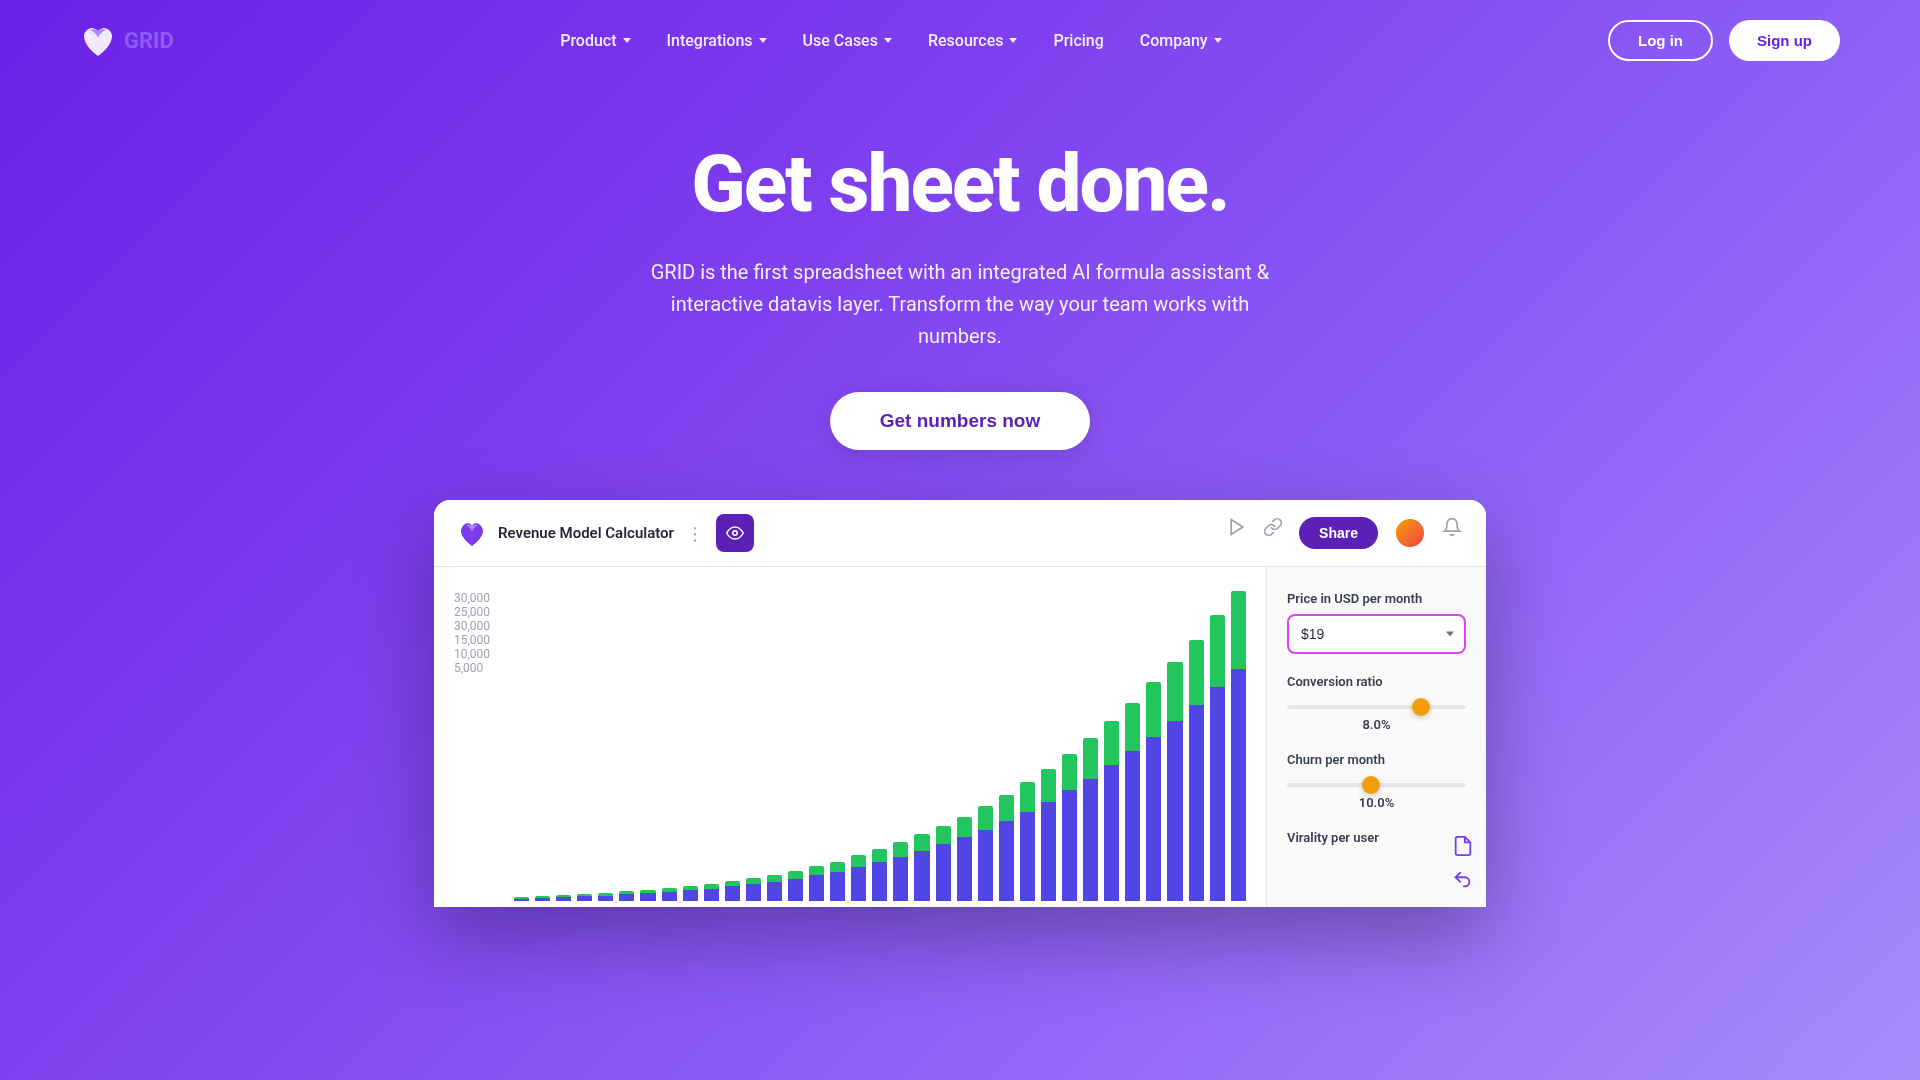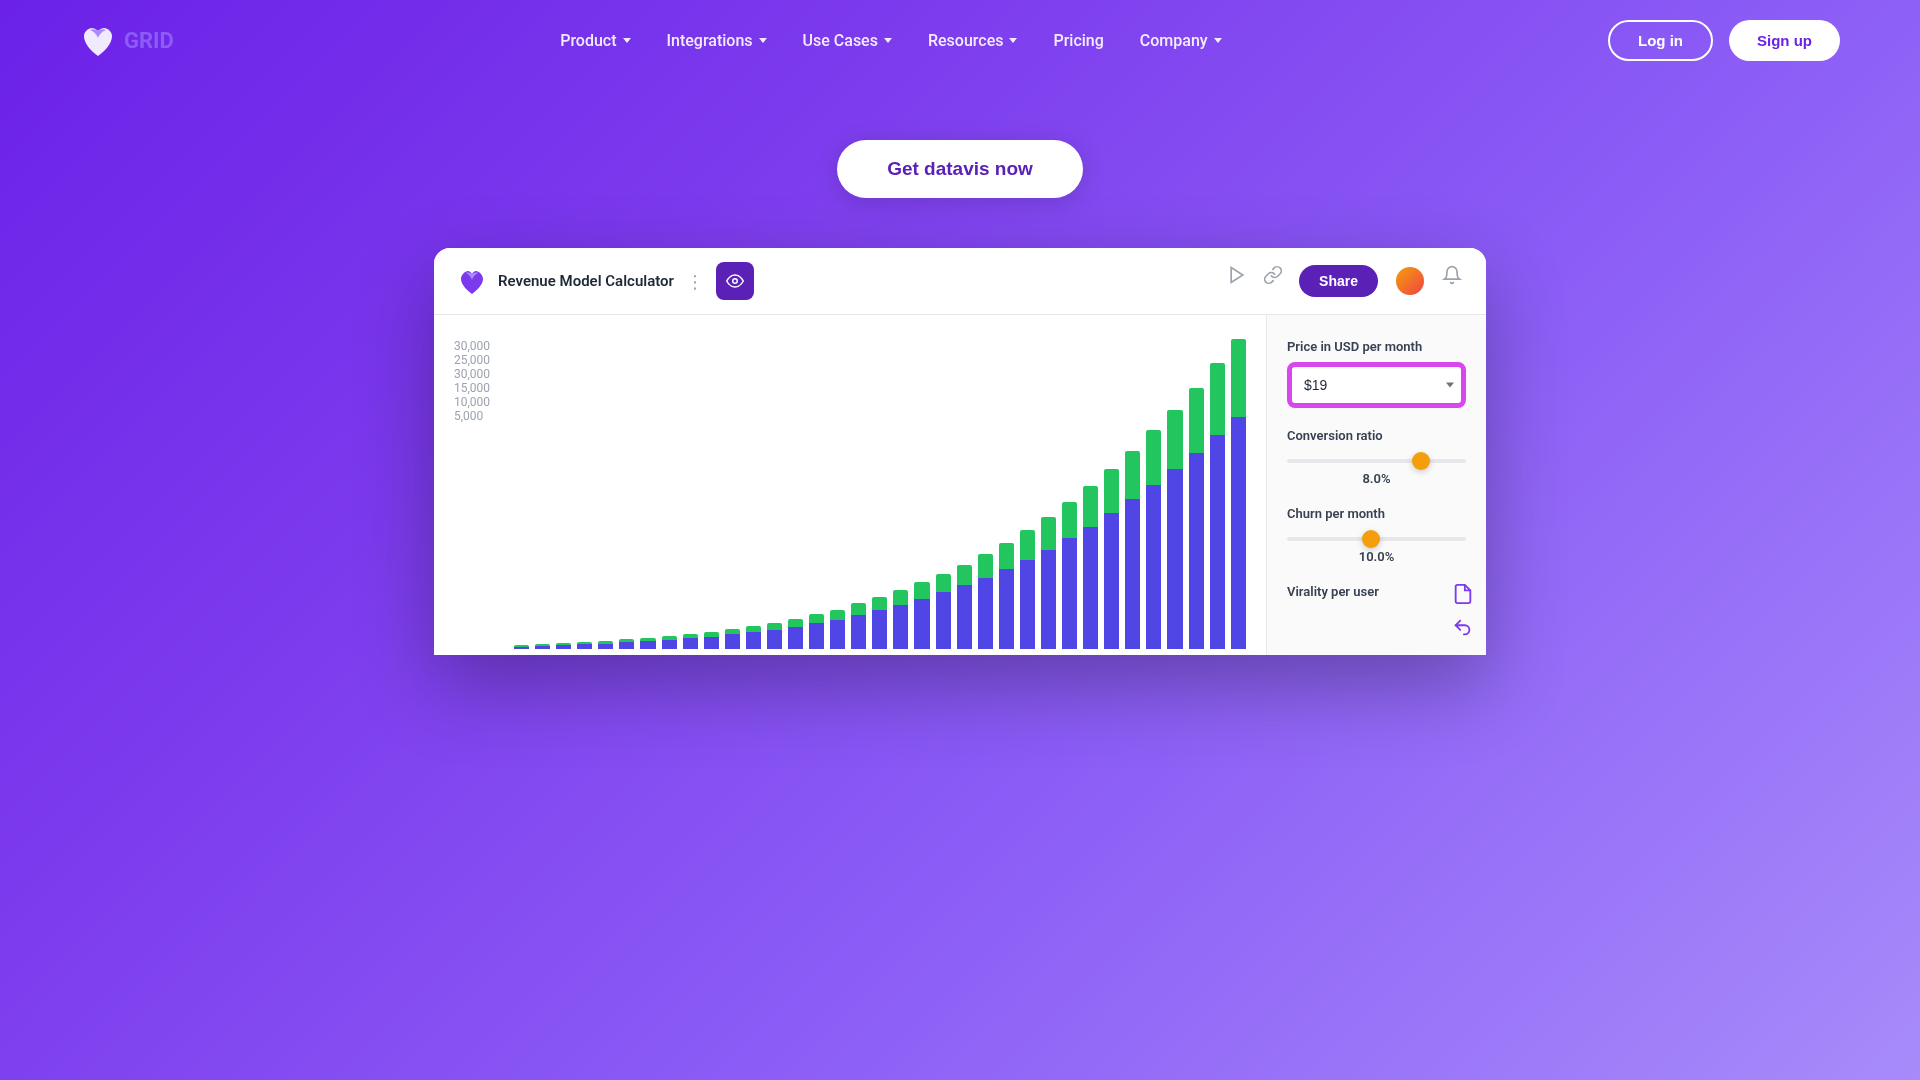--- a/index.html
+++ b/index.html
@@ -267,21 +267,21 @@
     }
     .panel-label {
       font-size: 13px;
       font-weight: 600;
       color: #374151;
       margin-bottom: 8px;
     }
     .select-field {
       width: 100%;
       padding: 10px 12px;
-      border: 5px solid #d946ef;
+      border: 2px solid #d946ef;
       border-radius: 8px;
       font-size: 14px;
       color: #1F2937;
       background: white;
       appearance: none;
       cursor: pointer;
     }
     .select-wrapper {
       position: relative;
     }
@@ -390,21 +390,23 @@
     </li>
   </ul>
 
   <div class="nav-actions">
     <button class="btn-login">Log in</button>
     <button class="btn-signup">Sign up</button>
   </div>
 </nav>
 
 <section class="hero">
-  <button class="btn-cta">Get datavis now</button>
+  <h1>Get sheet done.</h1>
+  <p>GRID is the first spreadsheet with an integrated AI formula assistant &amp; interactive datavis layer. Transform the way your team works with numbers.</p>
+  <button class="btn-cta">Get numbers now</button>
 </section>
 
 <div style="display:flex; justify-content:center; padding: 0 0 0 0;">
   <div class="app-preview">
 
     <div class="app-header">
       <div class="app-header-left">
         <svg class="app-logo-sm" viewBox="0 0 28 28" fill="none">
           <path d="M10 4 C7 4, 3 8, 3 12 C3 18, 10 24, 14 27 C18 24, 25 18, 25 12 C25 8, 21 4, 18 4 C15.5 4, 14 7, 14 7 C14 7, 12.5 4, 10 4Z" fill="#7C3AED"></path>
           <path d="M14 7 C14 7, 17 4.5, 20 6 C15.5 8, 14 13, 14 13 C14 13, 12.5 8, 8 6 C11 4.5, 14 7, 14 7Z" fill="#A78BFA"></path>

